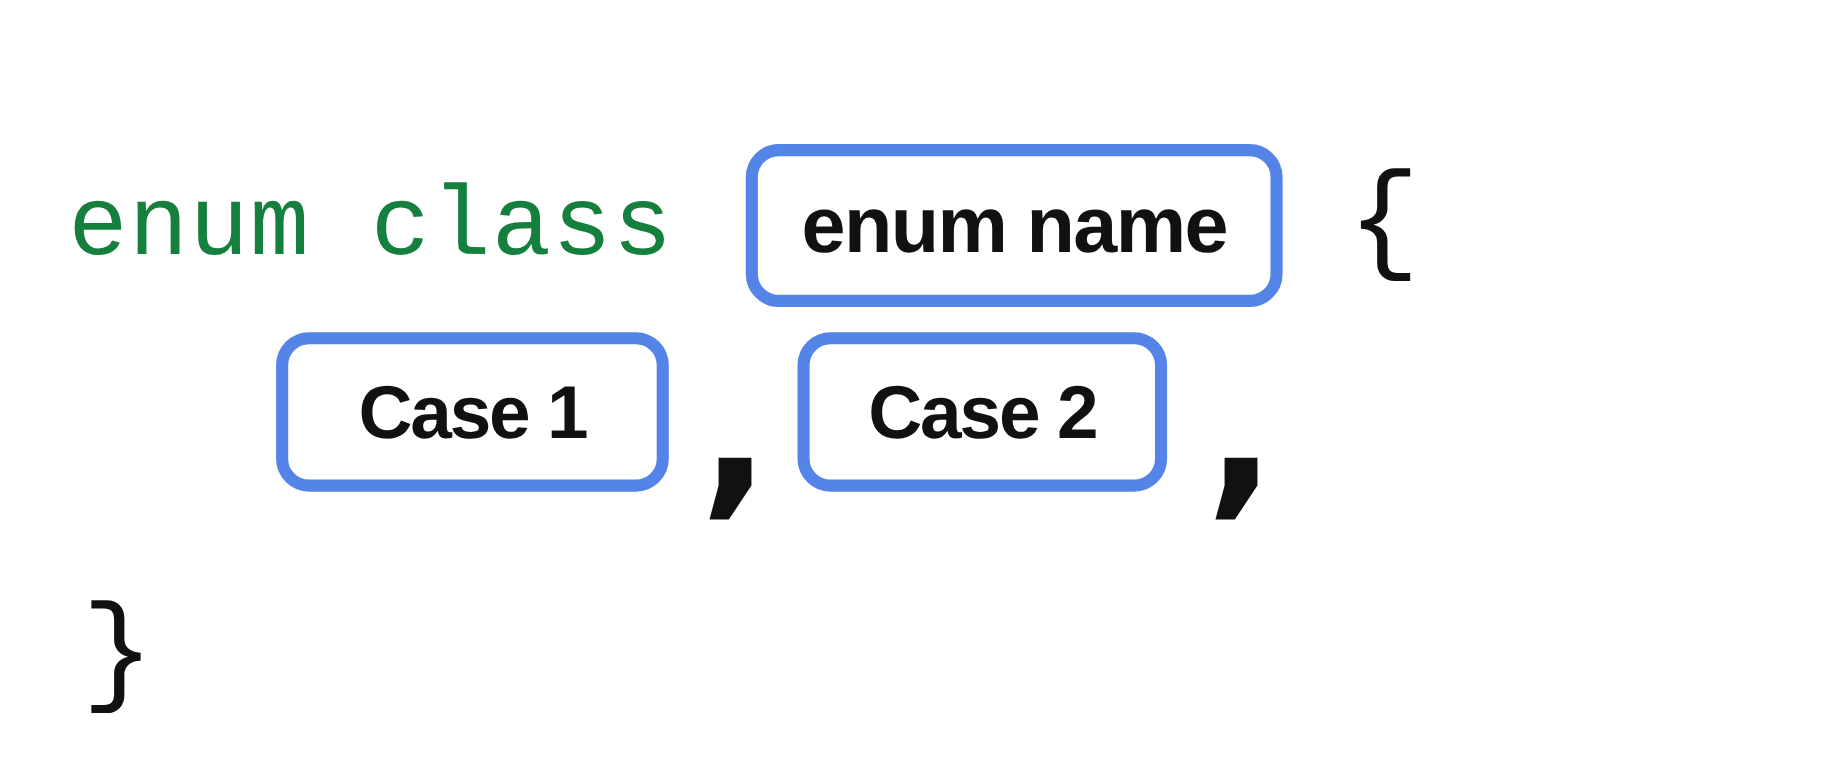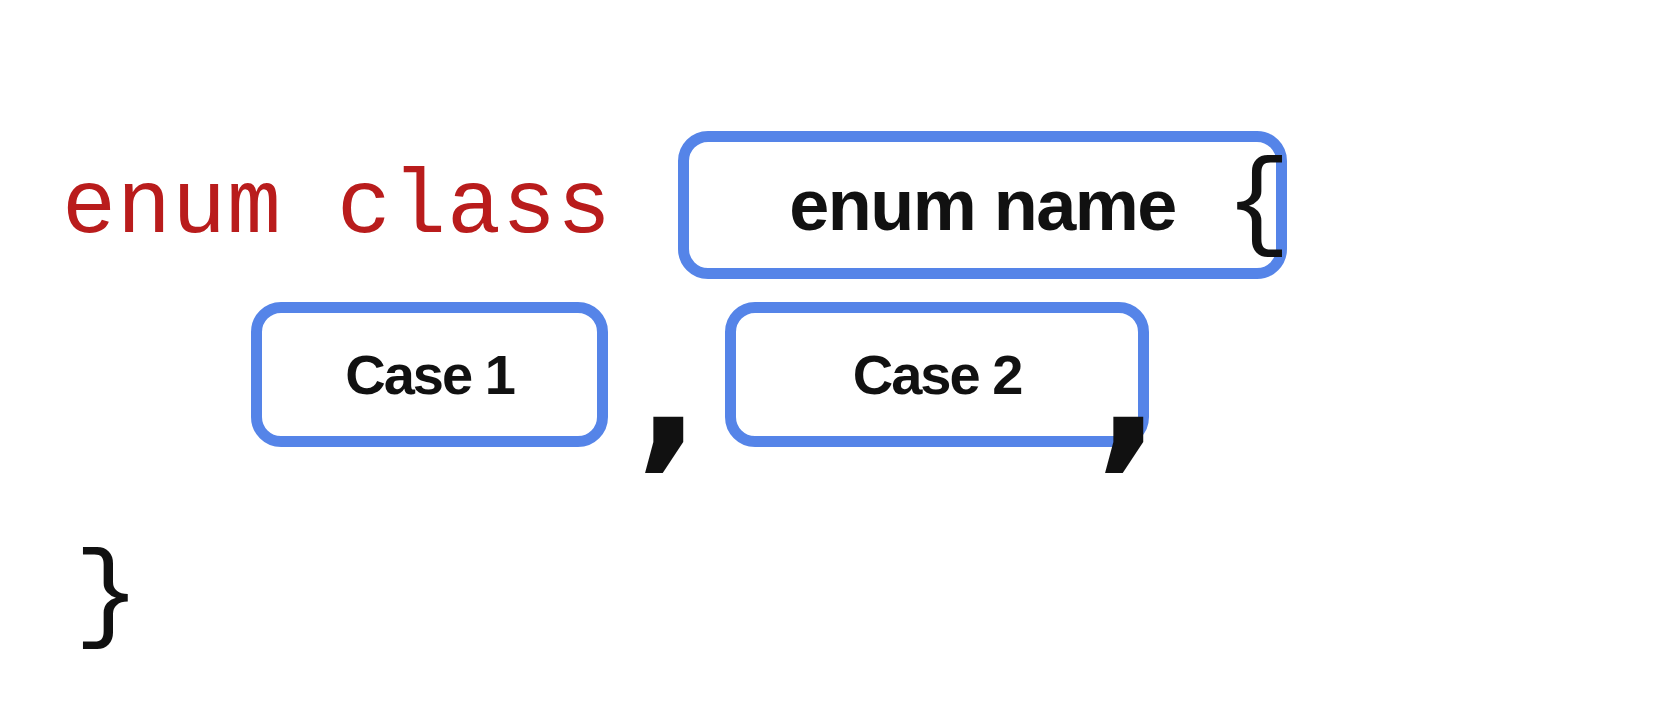--- a/index.html
+++ b/index.html
@@ -12,21 +12,21 @@
     width: 1664px;
     height: 702px;
     background: #ffffff;
     overflow: hidden;
     font-family: "Liberation Sans", sans-serif;
   }
   .code-text {
     position: absolute;
     font-family: "Liberation Mono", monospace;
     font-weight: 400;
-    color: #b91c1c;
+    color: #15803d;
     line-height: 1;
     white-space: pre;
   }
   .kw {
     left: 62px;
     top: 163px;
     font-size: 90px;
     letter-spacing: 1px;
   }
   .brace {
@@ -51,32 +51,32 @@
     align-items: center;
     justify-content: center;
     font-family: "Liberation Sans", sans-serif;
     font-weight: 700;
     color: #111111;
     letter-spacing: -1.5px;
   }
   .enum-name-box {
     left: 678px;
     top: 131px;
-    width: 609px;
+    width: 488px;
     height: 148px;
     font-size: 72px;
   }
   .case-box {
     top: 302px;
     height: 145px;
-    font-size: 56px;
+    font-size: 68px;
     letter-spacing: -2px;
   }
   .case-1 { left: 251px;  width: 357px; }
-  .case-2 { left: 725px;  width: 424px; justify-content: center; }
+  .case-2 { left: 725px;  width: 336px; justify-content: center; }
   .case-3 { left: 1207px; width: 348px; }
   .comma {
     position: absolute;
     top: 305px;
     font-family: "DejaVu Sans", sans-serif;
     font-weight: 700;
     font-size: 170px;
     line-height: 1;
     color: #111111;
   }

